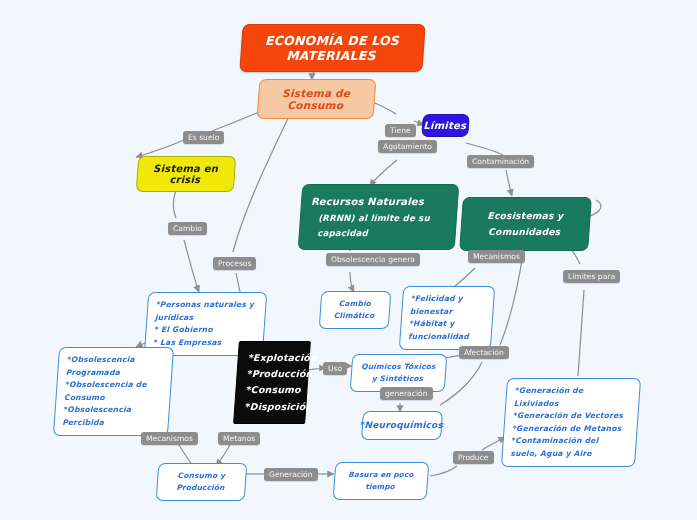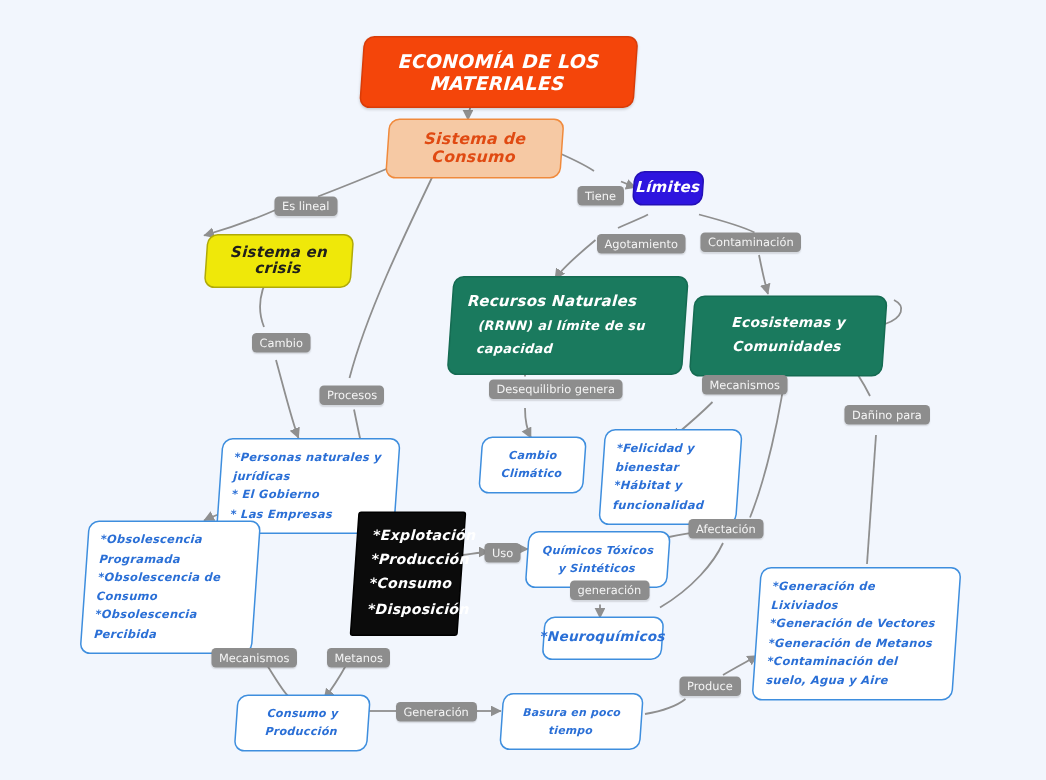--- a/index.html
+++ b/index.html
@@ -224,29 +224,29 @@
   </div>
 
   <div class="node n-white hand" style="left:157px;top:463px;width:89px;align-items:center;text-align:center;">
     <span class="ln" style="font-size:7.4px;">Consumo y Producción</span>
   </div>
 
   <div class="node n-white hand" style="left:334px;top:462px;width:94px;align-items:center;text-align:center;">
     <span class="ln" style="font-size:7.2px;">Basura en poco tiempo</span>
   </div>
 
-  <div class="elabel" style="left:183px;top:131px;">Es lineal</div>
+  <div class="elabel" style="left:183px;top:131px;">Es suelo</div>
   <div class="elabel" style="left:385px;top:108px;margin-top:16px;">Tiene</div>
-  <div class="elabel" style="left:378px;top:156px;margin-left:20px;">Agotamiento</div>
+  <div class="elabel" style="left:378px;top:140px;">Agotamiento</div>
   <div class="elabel" style="left:467px;top:155px;">Contaminación</div>
   <div class="elabel" style="left:168px;top:222px;">Cambio</div>
   <div class="elabel" style="left:213px;top:257px;">Procesos</div>
-  <div class="elabel" style="left:326px;top:253px;">Desequilibrio genera</div>
+  <div class="elabel" style="left:326px;top:253px;">Obsolescencia genera</div>
   <div class="elabel" style="left:468px;top:250px;">Mecanismos</div>
-  <div class="elabel" style="left:563px;top:270px;">Dañino para</div>
+  <div class="elabel" style="left:563px;top:270px;">Límites para</div>
   <div class="elabel" style="left:323px;top:362px;">Uso</div>
   <div class="elabel" style="left:380px;top:387px;">generación</div>
   <div class="elabel" style="left:459px;top:346px;">Afectación</div>
   <div class="elabel" style="left:141px;top:422px;margin-top:10px;">Mecanismos</div>
   <div class="elabel" style="left:218px;top:432px;">Metanos</div>
   <div class="elabel" style="left:264px;top:468px;">Generación</div>
   <div class="elabel" style="left:453px;top:451px;">Produce</div>
 
 </div>
 

